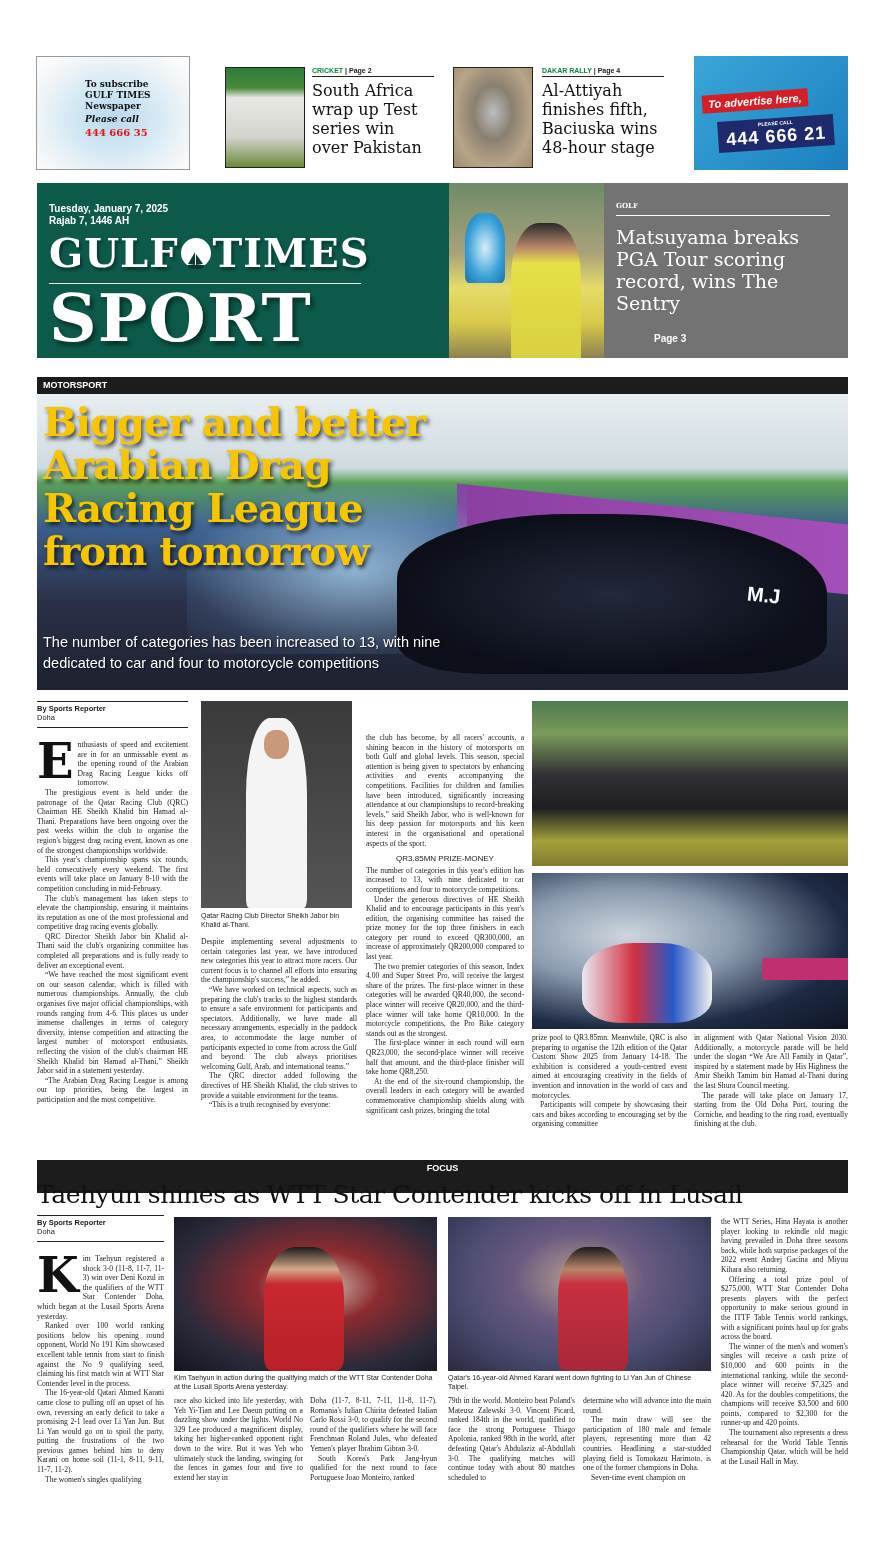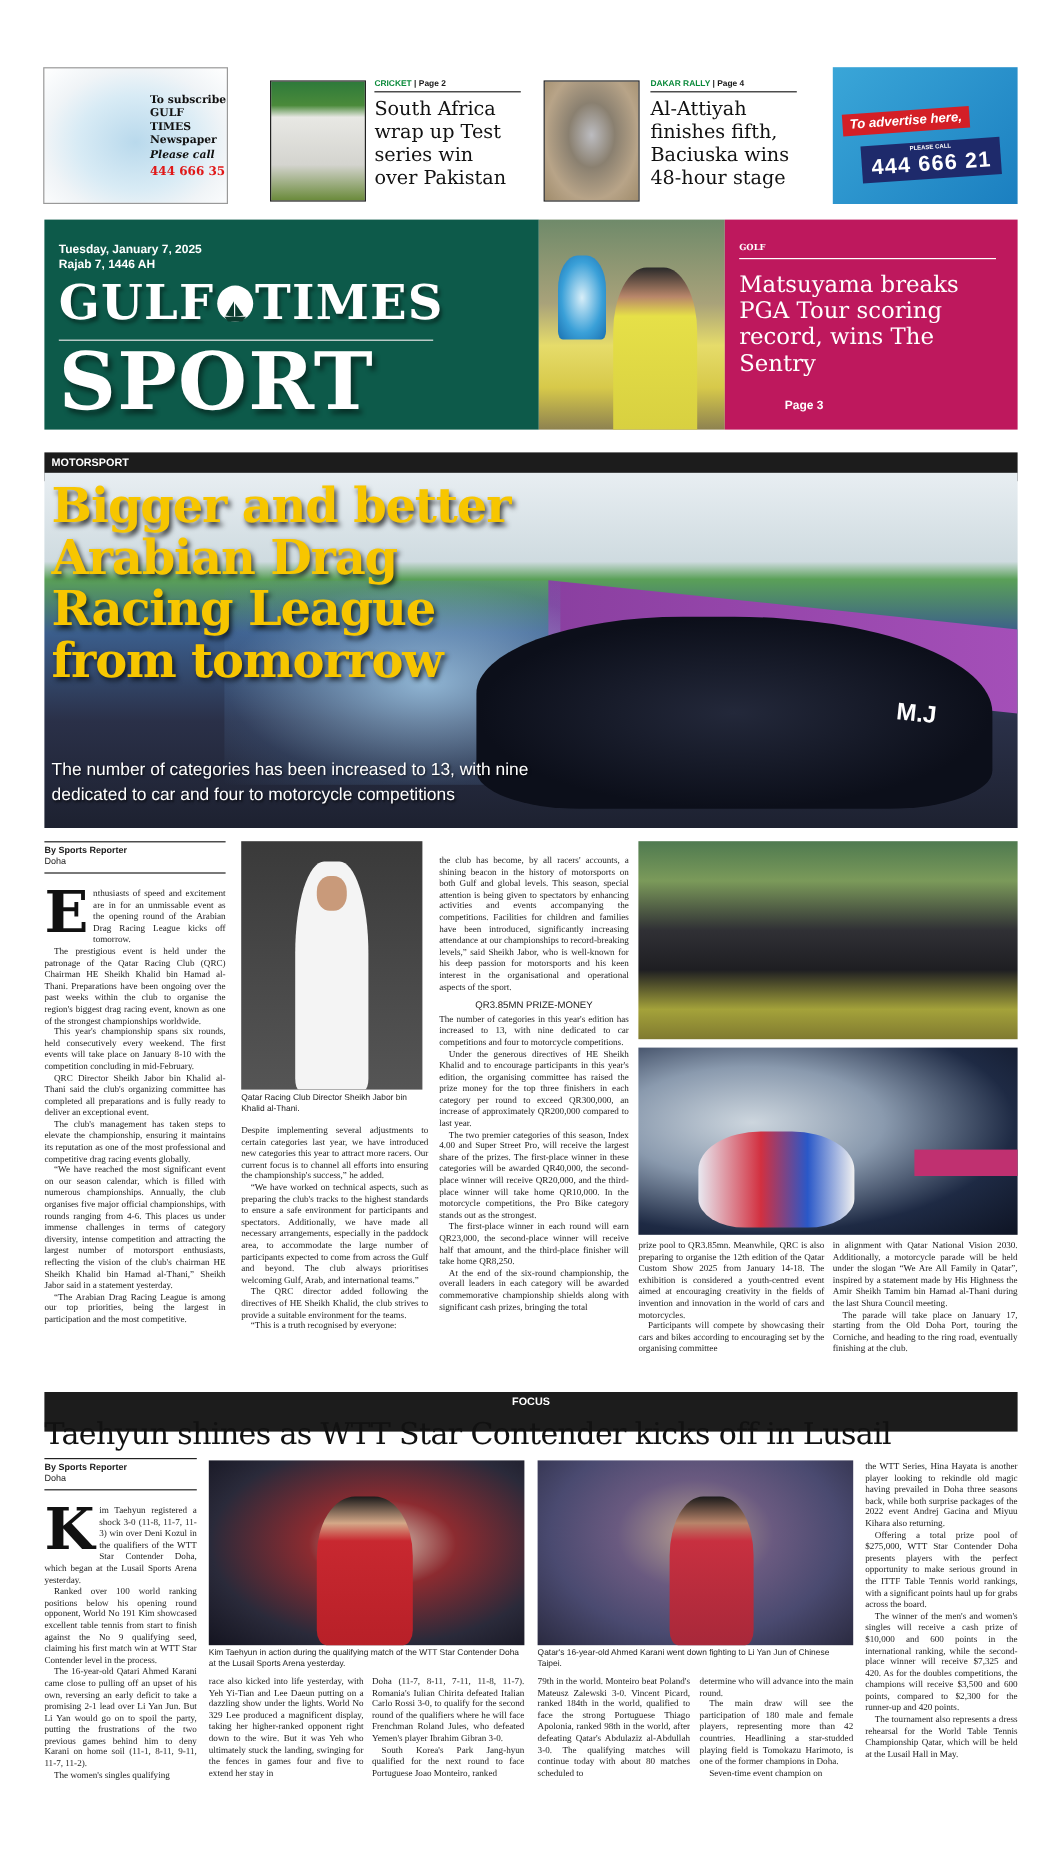--- a/index.html
+++ b/index.html
@@ -5,21 +5,21 @@
   * { box-sizing: border-box; margin: 0; padding: 0; }
   html, body { width: 884px; height: 1548px; background: #ffffff; overflow: hidden; }
   body { position: relative; font-family: "DejaVu Serif", serif; color: #1a1a1a; }
   .abs { position: absolute; }
   .body-text { font-family: "Liberation Serif", serif; font-size: 7.6px; line-height: 9.6px; text-align: justify; color: #222; }
   .body-text p { text-indent: 8px; }
   .body-text p.noindent { text-indent: 0; }
 
   
   .sub-box { left: 36px; top: 56px; width: 154px; height: 114px; border: 1px solid #999; background: radial-gradient(ellipse at 50% 55%, #b9d9ec 0%, #d8ebf5 45%, #f0f4f7 70%, #ffffff 100%); }
-  .sub-box .txt { position: absolute; left: 48px; top: 22px; font-family: "DejaVu Serif", serif; font-weight: bold; font-size: 9px; line-height: 11px; color: #111; margin-left: 40px; }
+  .sub-box .txt { position: absolute; left: 48px; top: 22px; font-family: "DejaVu Serif", serif; font-weight: bold; font-size: 9px; line-height: 11px; color: #111; }
   .sub-box .call { font-style: italic; margin-top: 2px; }
   .sub-box .num { color: #e01818; font-weight: bold; font-size: 10px; margin-top: 2px; }
 
   .teaser-img { border: 1px solid #222; }
   .teaser-kicker { font-family: "Liberation Sans", sans-serif; font-size: 7px; font-weight: bold; padding-bottom: 2px; border-bottom: 1px solid #222; }
   .teaser-kicker .sec { color: #0a8a3a; }
   .teaser-head { font-family: "DejaVu Serif", serif; font-size: 16px; line-height: 19px; color: #111; margin-top: 4px; }
 
   .ad-box { left: 694px; top: 56px; width: 154px; height: 114px; background: linear-gradient(135deg, #3aa6d8, #1b7fc0); overflow: hidden; }
   .ad-red { position: absolute; left: 8px; top: 36px; background: #d41f26; color: #fff; font-family: "Liberation Sans", sans-serif; font-weight: bold; font-style: italic; font-size: 11px; padding: 3px 6px; transform: rotate(-4deg); }
@@ -28,21 +28,21 @@
   .ad-navy .n { font-size: 18px; letter-spacing: 1px; }
 
   
   .mast { left: 37px; top: 183px; width: 412px; height: 175px; background: #0d5a4a; }
   .mast .date { position: absolute; left: 12px; top: 20px; color: #fff; font-family: "Liberation Sans", sans-serif; font-weight: bold; font-size: 10px; line-height: 12px; }
   .mast .gt { position: absolute; left: 12px; top: 46px; color: #fff; font-family: "DejaVu Serif", serif; font-weight: bold; font-size: 40px; letter-spacing: 1px; text-shadow: 2px 3px 3px rgba(0,0,0,0.4); display: flex; align-items: center; }
   .mast .logo-circle { display: inline-block; width: 30px; height: 30px; border-radius: 50%; background: #fff; margin: 0 2px; position: relative; }
   .mast .rule { position: absolute; left: 12px; top: 100px; width: 312px; height: 1px; background: #e5e5e5; }
   .mast .sport { position: absolute; left: 12px; top: 96px; color: #fff; font-family: "DejaVu Serif", serif; font-weight: bold; font-size: 66px; letter-spacing: 1px; text-shadow: 3px 4px 4px rgba(0,0,0,0.45); }
   .golf-photo { left: 449px; top: 183px; width: 155px; height: 175px; background: linear-gradient(180deg, #6f8a6a 0%, #a9a27a 40%, #e6dc6a 60%, #d7c94a 80%, #8e8250 100%); }
-  .golf-panel { left: 604px; top: 183px; width: 244px; height: 175px; background: #be185d; color: #fff; }
+  .golf-panel { left: 604px; top: 183px; width: 244px; height: 175px; background: #737373; color: #fff; }
   .golf-panel .kick { position: absolute; left: 12px; top: 18px; width: 214px; font-family: "DejaVu Serif", serif; font-weight: bold; font-size: 7px; padding-bottom: 5px; border-bottom: 1px solid #fff; }
   .golf-panel .head { position: absolute; left: 12px; top: 43px; width: 226px; font-family: "DejaVu Serif", serif; font-size: 19px; line-height: 22px; }
   .golf-panel .pg { position: absolute; left: 14px; top: 150px; font-family: "Liberation Sans", sans-serif; font-weight: bold; font-size: 10px; margin-left: 36px; }
 
   
   .sec-bar { background: #1c1c1c; color: #fff; font-family: "Liberation Sans", sans-serif; font-weight: bold; font-size: 9px; padding: 3px 6px; }
   .hero { left: 37px; top: 394px; width: 811px; height: 296px; overflow: hidden; background: linear-gradient(180deg, #e8eef2 0%, #cfdbe0 25%, #5aa058 30%, #3b5e8c 45%, #2a3048 70%, #1d2130 100%); }
   .hero .track-wall { position: absolute; left: 420px; top: 110px; width: 391px; height: 70px; background: linear-gradient(90deg, #8a3fa0, #a44fb8); transform: skewY(6deg); }
   .hero .car { position: absolute; left: 360px; top: 120px; width: 430px; height: 160px; background: radial-gradient(ellipse at 50% 50%, #23283a 0%, #0c0f1a 70%); border-radius: 40% 50% 20% 20%; }
   .hero .smoke { position: absolute; left: 150px; top: 90px; width: 280px; height: 170px; background: radial-gradient(ellipse at 60% 50%, rgba(160,200,230,0.85), rgba(90,130,180,0.2) 70%, transparent); }
@@ -151,42 +151,42 @@
 <div class="abs" style="left:37px;top:701px;width:151px;">
   <div class="byline">
     <b>By Sports Reporter</b>
     <span>Doha</span>
   </div>
   <div class="body-text" style="margin-top:12px;">
     <span class="dropcap">E</span>
     <p class="noindent">nthusiasts of speed and excitement are in for an unmissable event as the opening round of the Arabian Drag Racing League kicks off tomorrow.</p>
     <p>The prestigious event is held under the patronage of the Qatar Racing Club (QRC) Chairman HE Sheikh Khalid bin Hamad al-Thani. Preparations have been ongoing over the past weeks within the club to organise the region's biggest drag racing event, known as one of the strongest championships worldwide.</p>
     <p>This year's championship spans six rounds, held consecutively every weekend. The first events will take place on January 8-10 with the competition concluding in mid-February.</p>
+    <p>The club's management has taken steps to elevate the championship, ensuring it maintains its reputation as one of the most professional and competitive drag racing events globally.</p>
     <p>QRC Director Sheikh Jabor bin Khalid al-Thani said the club's organizing committee has completed all preparations and is fully ready to deliver an exceptional event.</p>
-    <p>The club's management has taken steps to elevate the championship, ensuring it maintains its reputation as one of the most professional and competitive drag racing events globally.</p>
     <p>“We have reached the most significant event on our season calendar, which is filled with numerous championships. Annually, the club organises five major official championships, with rounds ranging from 4-6. This places us under immense challenges in terms of category diversity, intense competition and attracting the largest number of motorsport enthusiasts, reflecting the vision of the club's chairman HE Sheikh Khalid bin Hamad al-Thani,” Sheikh Jabor said in a statement yesterday.</p>
     <p>“The Arabian Drag Racing League is among our top priorities, being the largest in participation and the most competitive.</p>
   </div>
 </div>
 
 <div class="abs" style="left:201px;top:701px;width:156px;">
   <div class="photo-portrait" style="width:151px;height:207px;">
     <div class="robe"></div>
     <div class="face"></div>
   </div>
   <div class="caption" style="margin-top:3px;">Qatar Racing Club Director Sheikh Jabor bin Khalid al-Thani.</div>
   <div class="body-text" style="margin-top:8px;">
     <p class="noindent">Despite implementing several adjustments to certain categories last year, we have introduced new categories this year to attract more racers. Our current focus is to channel all efforts into ensuring the championship's success,” he added.</p>
     <p>“We have worked on technical aspects, such as preparing the club's tracks to the highest standards to ensure a safe environment for participants and spectators. Additionally, we have made all necessary arrangements, especially in the paddock area, to accommodate the large number of participants expected to come from across the Gulf and beyond. The club always prioritises welcoming Gulf, Arab, and international teams.”</p>
     <p>The QRC director added following the directives of HE Sheikh Khalid, the club strives to provide a suitable environment for the teams.</p>
     <p>“This is a truth recognised by everyone:</p>
   </div>
 </div>
 
-<div class="abs" style="left:366px;top:712px;width:158px;">
+<div class="abs" style="left:366px;top:733px;width:158px;">
   <div class="body-text">
     <p class="noindent">the club has become, by all racers' accounts, a shining beacon in the history of motorsports on both Gulf and global levels. This season, special attention is being given to spectators by enhancing activities and events accompanying the competitions. Facilities for children and families have been introduced, significantly increasing attendance at our championships to record-breaking levels,” said Sheikh Jabor, who is well-known for his deep passion for motorsports and his keen interest in the organisational and operational aspects of the sport.</p>
     <div class="subhead">QR3.85MN PRIZE-MONEY</div>
     <p class="noindent">The number of categories in this year's edition has increased to 13, with nine dedicated to car competitions and four to motorcycle competitions.</p>
     <p>Under the generous directives of HE Sheikh Khalid and to encourage participants in this year's edition, the organising committee has raised the prize money for the top three finishers in each category per round to exceed QR300,000, an increase of approximately QR200,000 compared to last year.</p>
     <p>The two premier categories of this season, Index 4.00 and Super Street Pro, will receive the largest share of the prizes. The first-place winner in these categories will be awarded QR40,000, the second-place winner will receive QR20,000, and the third-place winner will take home QR10,000. In the motorcycle competitions, the Pro Bike category stands out as the strongest.</p>
     <p>The first-place winner in each round will earn QR23,000, the second-place winner will receive half that amount, and the third-place finisher will take home QR8,250.</p>
     <p>At the end of the six-round championship, the overall leaders in each category will be awarded commemorative championship shields along with significant cash prizes, bringing the total</p>
   </div>
 </div>

